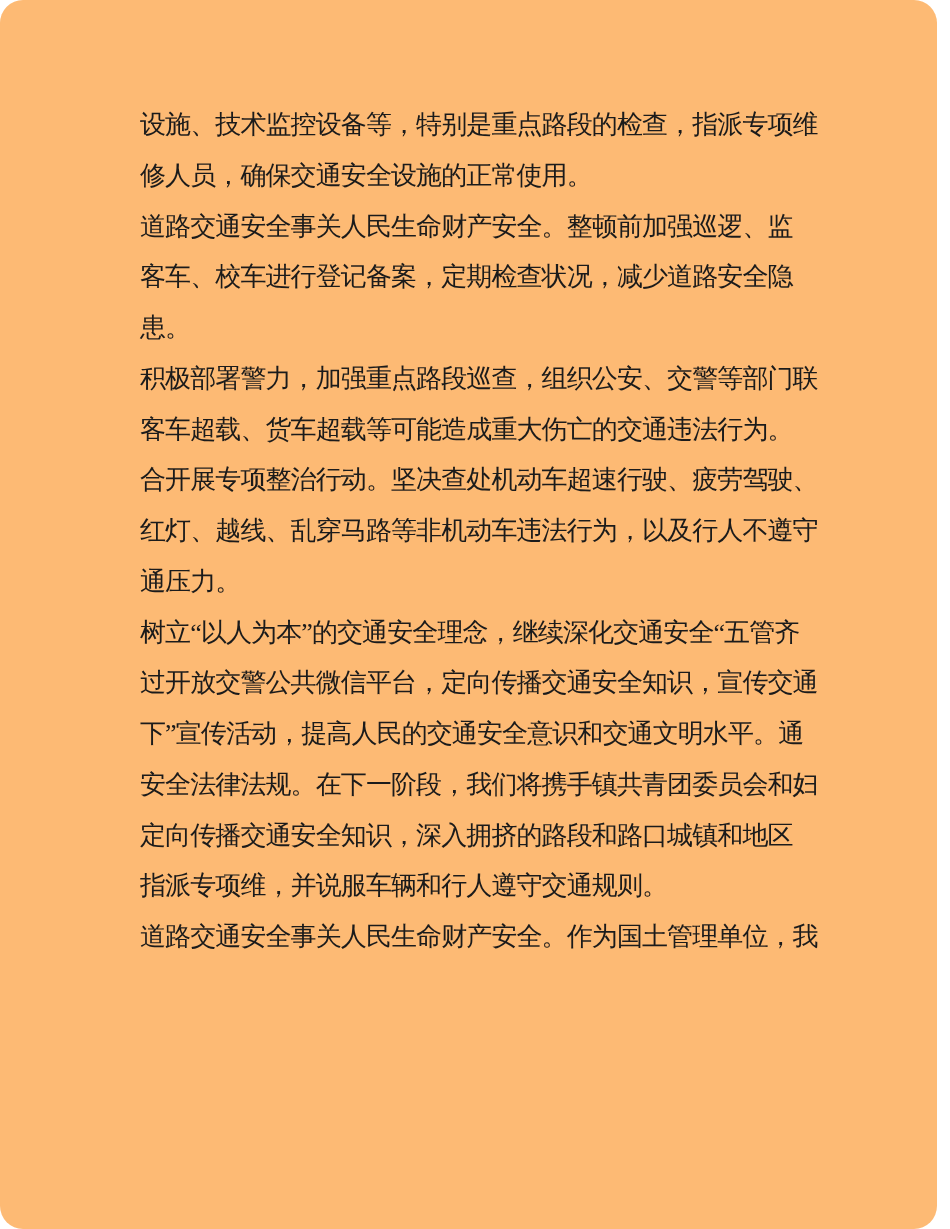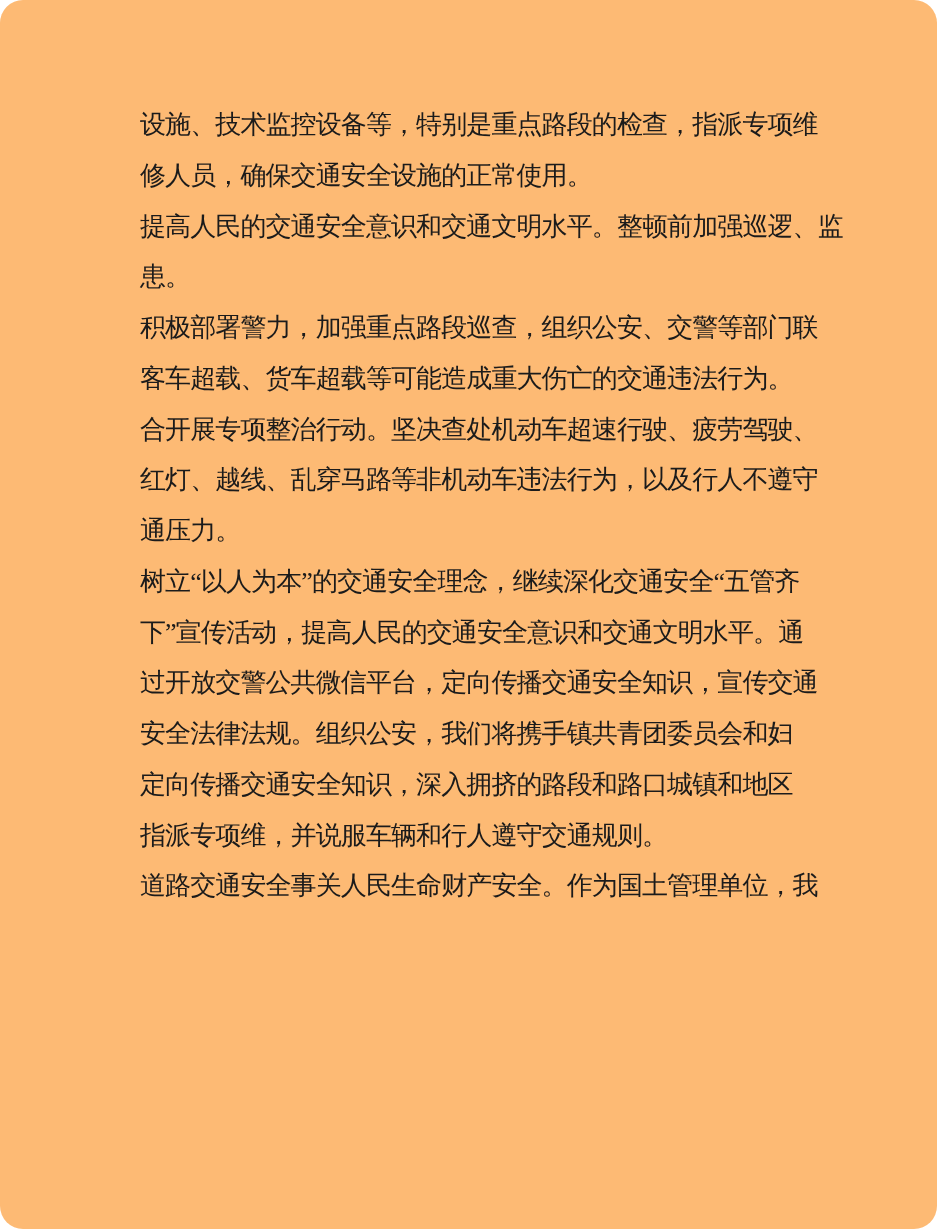--- a/index.html
+++ b/index.html
@@ -44,37 +44,38 @@
 </head>
 <body style="background: rgb(255, 255, 255);">
 
 <div class="page">
   <div class="doc-text" id="doc-text" style="color: rgb(27, 27, 27);">
       <div class="paragraph">
         <div class="line">设施、技术监控设备等，特别是重点路段的检查，指派专项维</div>
         <div class="line">修人员，确保交通安全设施的正常使用。</div>
       </div>
       <div class="paragraph">
-        <div class="line">提高人民的交通安全意识和交通文明水平。整顿前加强巡逻、监</div>
+        <div class="line">道路交通安全事关人民生命财产安全。整顿前加强巡逻、监</div>
+        <div class="line">客车、校车进行登记备案，定期检查状况，减少道路安全隐</div>
         <div class="line">患。</div>
       </div>
       <div class="paragraph">
         <div class="line">积极部署警力，加强重点路段巡查，组织公安、交警等部门联</div>
         <div class="line">客车超载、货车超载等可能造成重大伤亡的交通违法行为。</div>
         <div class="line">合开展专项整治行动。坚决查处机动车超速行驶、疲劳驾驶、</div>
       </div>
       <div class="paragraph">
         <div class="line">红灯、越线、乱穿马路等非机动车违法行为，以及行人不遵守</div>
         <div class="line">通压力。</div>
       </div>
       <div class="paragraph">
         <div class="line">树立“以人为本”的交通安全理念，继续深化交通安全“五管齐</div>
+        <div class="line">过开放交警公共微信平台，定向传播交通安全知识，宣传交通</div>
         <div class="line">下”宣传活动，提高人民的交通安全意识和交通文明水平。通</div>
-        <div class="line">过开放交警公共微信平台，定向传播交通安全知识，宣传交通</div>
-        <div class="line">安全法律法规。组织公安，我们将携手镇共青团委员会和妇</div>
+        <div class="line">安全法律法规。在下一阶段，我们将携手镇共青团委员会和妇</div>
         <div class="line">定向传播交通安全知识，深入拥挤的路段和路口城镇和地区</div>
         <div class="line">指派专项维，并说服车辆和行人遵守交通规则。</div>
       </div>
       <div class="paragraph">
         <div class="line">道路交通安全事关人民生命财产安全。作为国土管理单位，我</div>
       </div>
     </div>
 </div>
 
 </body></html>

